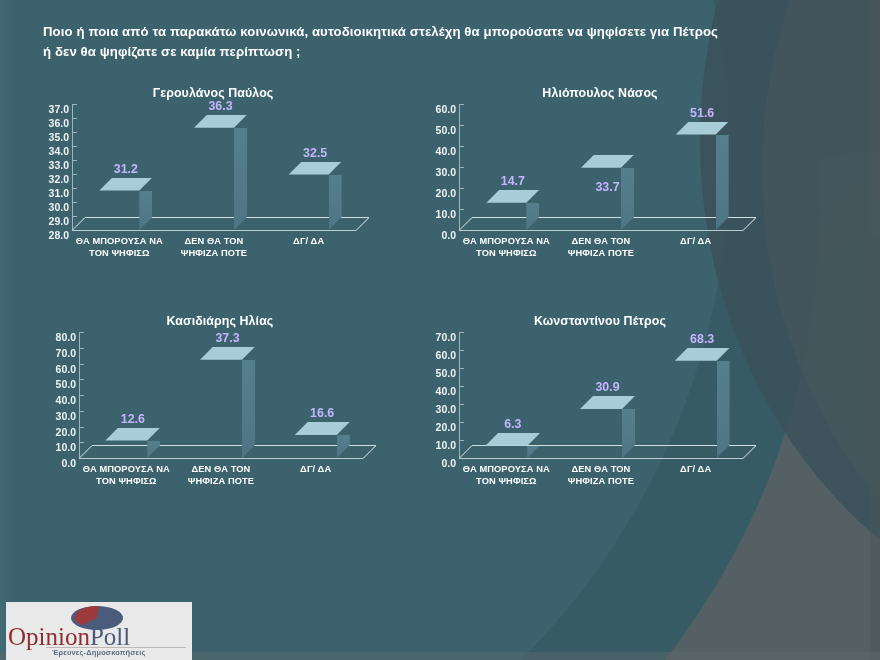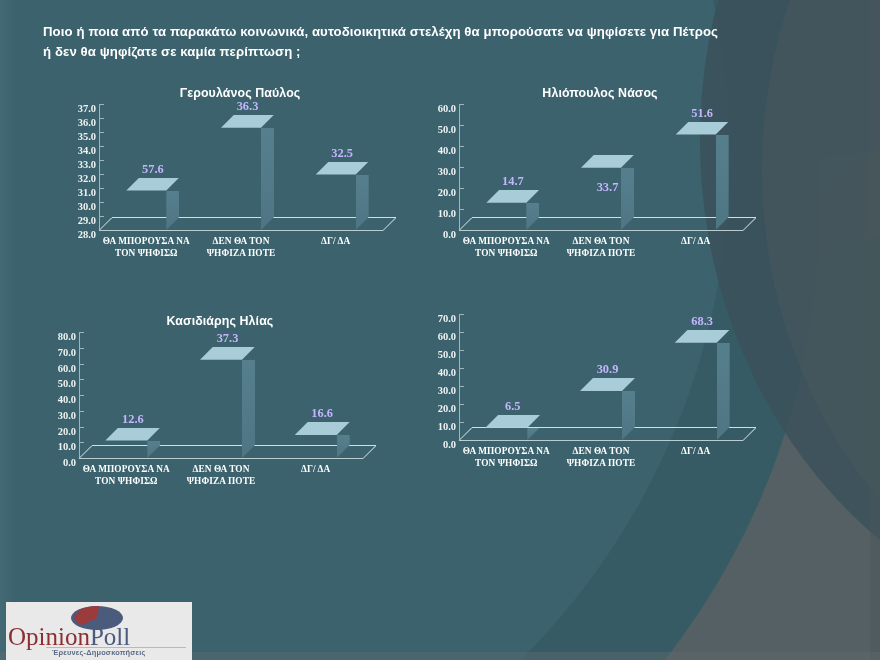--- a/index.html
+++ b/index.html
@@ -43,21 +43,21 @@
     letter-spacing:.1px;
   }
   .headline .l2{display:block;}
 
   
   .panel{position:absolute;}
   .panel-title{
     text-align:center;color:#ffffff;font-size:12.4px;font-weight:bold;
     margin-bottom:4px;letter-spacing:.1px;
   }
-  .plot{position:relative;font-family:Liberation Serif, serif;}
+  .plot{position:relative;}
   .yaxis{
     position:absolute;left:0;top:0;bottom:0;width:36px;
     display:flex;flex-direction:column;justify-content:space-between;
     align-items:flex-end;
   }
   .ytick{color:#eef3f4;font-size:10.5px;font-weight:bold;line-height:1;
          transform:translateY(-50%);height:0;display:block;white-space:nowrap;}
   .axisline{position:absolute;left:39px;top:0;bottom:0;width:1px;background:#9fb6bb;}
   .tickmark{position:absolute;left:39px;width:5px;height:1px;background:#9fb6bb;}
 
@@ -99,21 +99,21 @@
   <div class="bg-bottomstrip"></div>
 </div>
 
 <div id="content">
 
   <div class="headline">
     <span>Ποιο ή ποια από τα παρακάτω κοινωνικά, αυτοδιοικητικά στελέχη θα μπορούσατε να ψηφίσετε για Πέτρος</span>
     <span class="l2">ή δεν θα ψηφίζατε σε καμία περίπτωση ;</span>
   </div>
 
-  <div class="panel" id="panel-0" style="left:60px;top:86px;width:360px;">
+  <div class="panel" id="panel-0" style="left:33px;top:86px;width:360px;">
     <div class="panel-title">Γερουλάνος Παύλος</div>
     <div class="plot" style="height: 126px; width: 360px;">
         <div class="yaxis" style="position: absolute; left: 0px; top: 0px; height: 126px; width: 36px;">
           <span class="ytick" style="position: absolute; right: 0px; top: 0px;">37.0</span>
           <span class="ytick" style="position: absolute; right: 0px; top: 14px;">36.0</span>
           <span class="ytick" style="position: absolute; right: 0px; top: 28px;">35.0</span>
           <span class="ytick" style="position: absolute; right: 0px; top: 42px;">34.0</span>
           <span class="ytick" style="position: absolute; right: 0px; top: 56px;">33.0</span>
           <span class="ytick" style="position: absolute; right: 0px; top: 70px;">32.0</span>
           <span class="ytick" style="position: absolute; right: 0px; top: 84px;">31.0</span>
@@ -134,21 +134,21 @@
         <div class="tickmark" style="top: 126px;"></div>
         <div class="floor-back" style="left: 52px; top: 113px; width: 284px;"></div>
         <div class="floor-front" style="left: 39px; top: 126px; width: 284px;"></div>
         <div class="floor-edge" style="left: 39px; top: 126px; width: 18.3848px; transform: rotate(-45deg);"></div>
         <div class="floor-edge" style="left: 323px; top: 126px; width: 18.3848px; transform: rotate(-45deg);"></div>
         <div style="position: absolute; left: 66.3333px; top: 86.5333px; width: 40px; height: 39.4667px;">
           <div style="position: absolute; left: 40px; top: 0px; width: 13px; height: 39.4667px; background: linear-gradient(rgb(86, 127, 141) 0%, rgb(78, 117, 131) 100%); clip-path: polygon(0px 0px, 100% -13px, 100% calc(100% - 13px), 0px 100%);"></div>
           <div style="position: absolute; left: 0px; top: -13px; width: 53px; height: 13px; background: rgb(168, 204, 216); clip-path: polygon(0px 100%, 13px 0px, 100% 0px, 40px 100%);"></div>
           <div class="front" style="height: 39.4667px; width: 40px;"></div>
         </div>
-        <div class="valuelabel" style="left: 52.3333px; top: 57.5333px; width: 81px;">57.6</div>
+        <div class="valuelabel" style="left: 52.3333px; top: 57.5333px; width: 81px;">31.2</div>
         <div class="catlabel" style="left: 41px; top: 132px; width: 90.6667px;">ΘΑ ΜΠΟΡΟΥΣΑ ΝΑ ΤΟΝ ΨΗΦΙΣΩ</div>
         <div style="position: absolute; left: 161px; top: 23.6333px; width: 40px; height: 102.367px;">
           <div style="position: absolute; left: 40px; top: 0px; width: 13px; height: 102.367px; background: linear-gradient(rgb(86, 127, 141) 0%, rgb(78, 117, 131) 100%); clip-path: polygon(0px 0px, 100% -13px, 100% calc(100% - 13px), 0px 100%);"></div>
           <div style="position: absolute; left: 0px; top: -13px; width: 53px; height: 13px; background: rgb(168, 204, 216); clip-path: polygon(0px 100%, 13px 0px, 100% 0px, 40px 100%);"></div>
           <div class="front" style="height: 102.367px; width: 40px;"></div>
         </div>
         <div class="valuelabel" style="left: 147px; top: -5.36667px; width: 81px;">36.3</div>
         <div class="catlabel" style="left: 135.667px; top: 132px; width: 90.6667px;">ΔΕΝ ΘΑ ΤΟΝ ΨΗΦΙΖΑ ΠΟΤΕ</div>
         <div style="position: absolute; left: 255.667px; top: 70.5px; width: 40px; height: 55.5px;">
           <div style="position: absolute; left: 40px; top: 0px; width: 13px; height: 55.5px; background: linear-gradient(rgb(86, 127, 141) 0%, rgb(78, 117, 131) 100%); clip-path: polygon(0px 0px, 100% -13px, 100% calc(100% - 13px), 0px 100%);"></div>
@@ -254,20 +254,21 @@
           <div style="position: absolute; left: 42px; top: 0px; width: 13px; height: 23.0325px; background: linear-gradient(rgb(86, 127, 141) 0%, rgb(78, 117, 131) 100%); clip-path: polygon(0px 0px, 100% -13px, 100% calc(100% - 13px), 0px 100%);"></div>
           <div style="position: absolute; left: 0px; top: -13px; width: 55px; height: 13px; background: rgb(168, 204, 216); clip-path: polygon(0px 100%, 13px 0px, 100% 0px, 42px 100%);"></div>
           <div class="front" style="height: 23.0325px; width: 42px;"></div>
         </div>
         <div class="valuelabel" style="left: 240.667px; top: 73.9675px; width: 83px;">16.6</div>
         <div class="catlabel" style="left: 230.333px; top: 132px; width: 90.6667px;">ΔΓ/ ΔΑ</div>
       </div>
   </div>
 
   <div class="panel" id="panel-3" style="left:420px;top:314px;width:360px;">
+    <div class="panel-title">Κωνσταντίνου Πέτρος</div>
     <div class="plot" style="height: 126px; width: 360px;">
         <div class="yaxis" style="position: absolute; left: 0px; top: 0px; height: 126px; width: 36px;">
           <span class="ytick" style="position: absolute; right: 0px; top: 0px;">70.0</span>
           <span class="ytick" style="position: absolute; right: 0px; top: 18px;">60.0</span>
           <span class="ytick" style="position: absolute; right: 0px; top: 36px;">50.0</span>
           <span class="ytick" style="position: absolute; right: 0px; top: 54px;">40.0</span>
           <span class="ytick" style="position: absolute; right: 0px; top: 72px;">30.0</span>
           <span class="ytick" style="position: absolute; right: 0px; top: 90px;">20.0</span>
           <span class="ytick" style="position: absolute; right: 0px; top: 108px;">10.0</span>
           <span class="ytick" style="position: absolute; right: 0px; top: 126px;">0.0</span>
@@ -283,21 +284,21 @@
         <div class="tickmark" style="top: 126px;"></div>
         <div class="floor-back" style="left: 52px; top: 113px; width: 284px;"></div>
         <div class="floor-front" style="left: 39px; top: 126px; width: 284px;"></div>
         <div class="floor-edge" style="left: 39px; top: 126px; width: 18.3848px; transform: rotate(-45deg);"></div>
         <div class="floor-edge" style="left: 323px; top: 126px; width: 18.3848px; transform: rotate(-45deg);"></div>
         <div style="position: absolute; left: 65.3333px; top: 113.79px; width: 42px; height: 12.21px;">
           <div style="position: absolute; left: 42px; top: 0px; width: 13px; height: 12.21px; background: linear-gradient(rgb(86, 127, 141) 0%, rgb(78, 117, 131) 100%); clip-path: polygon(0px 0px, 100% -13px, 100% calc(100% - 13px), 0px 100%);"></div>
           <div style="position: absolute; left: 0px; top: -13px; width: 55px; height: 13px; background: rgb(168, 204, 216); clip-path: polygon(0px 100%, 13px 0px, 100% 0px, 42px 100%);"></div>
           <div class="front" style="height: 12.21px; width: 42px;"></div>
         </div>
-        <div class="valuelabel" style="left: 51.3333px; top: 84.79px; width: 83px;">6.5</div>
+        <div class="valuelabel" style="left: 51.3333px; top: 84.79px; width: 83px;">6.3</div>
         <div class="catlabel" style="left: 41px; top: 132px; width: 90.6667px;">ΘΑ ΜΠΟΡΟΥΣΑ ΝΑ ΤΟΝ ΨΗΦΙΣΩ</div>
         <div style="position: absolute; left: 160px; top: 77.0014px; width: 42px; height: 48.9986px;">
           <div style="position: absolute; left: 42px; top: 0px; width: 13px; height: 48.9986px; background: linear-gradient(rgb(86, 127, 141) 0%, rgb(78, 117, 131) 100%); clip-path: polygon(0px 0px, 100% -13px, 100% calc(100% - 13px), 0px 100%);"></div>
           <div style="position: absolute; left: 0px; top: -13px; width: 55px; height: 13px; background: rgb(168, 204, 216); clip-path: polygon(0px 100%, 13px 0px, 100% 0px, 42px 100%);"></div>
           <div class="front" style="height: 48.9986px; width: 42px;"></div>
         </div>
         <div class="valuelabel" style="left: 146px; top: 48.0014px; width: 83px;">30.9</div>
         <div class="catlabel" style="left: 135.667px; top: 132px; width: 90.6667px;">ΔΕΝ ΘΑ ΤΟΝ ΨΗΦΙΖΑ ΠΟΤΕ</div>
         <div style="position: absolute; left: 254.667px; top: 28.6371px; width: 42px; height: 97.3629px;">
           <div style="position: absolute; left: 42px; top: 0px; width: 13px; height: 97.3629px; background: linear-gradient(rgb(86, 127, 141) 0%, rgb(78, 117, 131) 100%); clip-path: polygon(0px 0px, 100% -13px, 100% calc(100% - 13px), 0px 100%);"></div>

